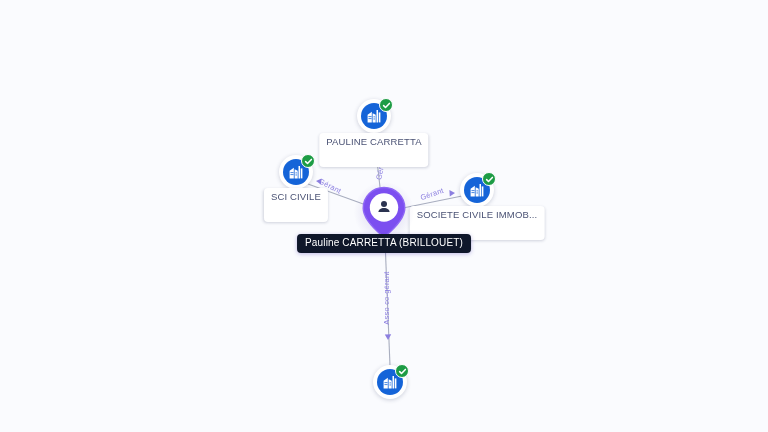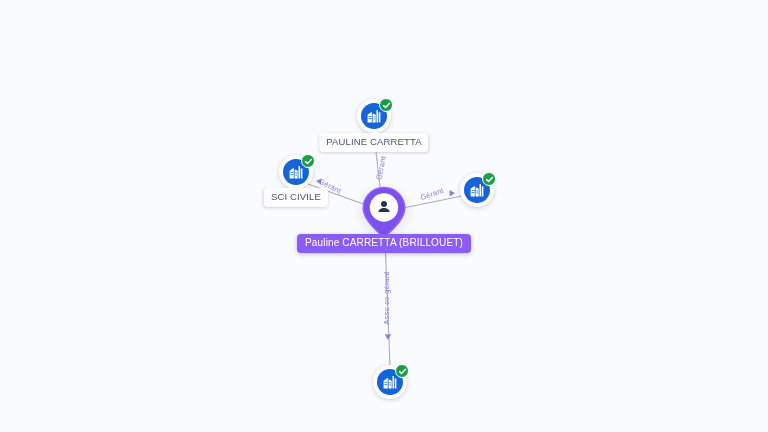--- a/index.html
+++ b/index.html
@@ -98,27 +98,27 @@
 
   
   .node-label {
     position: absolute;
     transform: translate(-50%, 0);
     background: #ffffff;
     color: #4a5274;
     font-size: 9.5px;
     letter-spacing: 0.15px;
     line-height: 1;
-    padding: 4px 7px 5px 7px;
+    padding: 4px 7px 20px 7px;
     border-radius: 4px;
     box-shadow: 0 1px 3px rgba(40,50,90,0.20);
     white-space: nowrap;
   }
   .node-label.primary {
-    background: #8b5cf6;
+    background: #0f172a;
     color: #ffffff;
     font-size: 10px;
     border-radius: 4px;
     padding: 4px 8px 5px 8px;
     box-shadow: 0 1px 4px rgba(80,60,180,0.35);
   }
 
   
   .edge-label {
     position: absolute;
@@ -221,20 +221,21 @@
         <rect fill="#1564d8" x="7.6" y="8.3" width="1.1" height="1.1"></rect>
         <rect fill="#1564d8" x="7.6" y="10.4" width="1.1" height="1.1"></rect>
       </svg>
     </div>
     <div class="verified-badge">
       <svg width="9" height="9" viewBox="0 0 10 10">
         <path d="M1.8 5.1 L3.9 7.2 L8.2 2.7" stroke="#ffffff" stroke-width="1.7" fill="none" stroke-linecap="round" stroke-linejoin="round"></path>
       </svg>
     </div>
   </div>
+  <div class="node-label" style="left:477px; top:206px;">SOCIETE CIVILE IMMOB...</div>
 
   <div class="node company-node" style="left:390px; top:382px;">
     <div class="company-disc"></div>
     <div class="company-inner">
       <svg width="16" height="16" viewBox="0 0 16 16">
         <path fill="#ffffff" d="M1.6 14.4V6.7l4.2-2.9v10.6z"></path>
         <path fill="#ffffff" d="M6.6 14.4V5.2l3.1 1.6v7.6z"></path>
         <path fill="#ffffff" d="M10.5 14.4V2.0h1.5v12.4z"></path>
         <path fill="#ffffff" d="M12.7 14.4V4.4h1.7v10z"></path>
         <rect fill="#1564d8" x="2.6" y="8.0" width="1.1" height="1.1"></rect>

